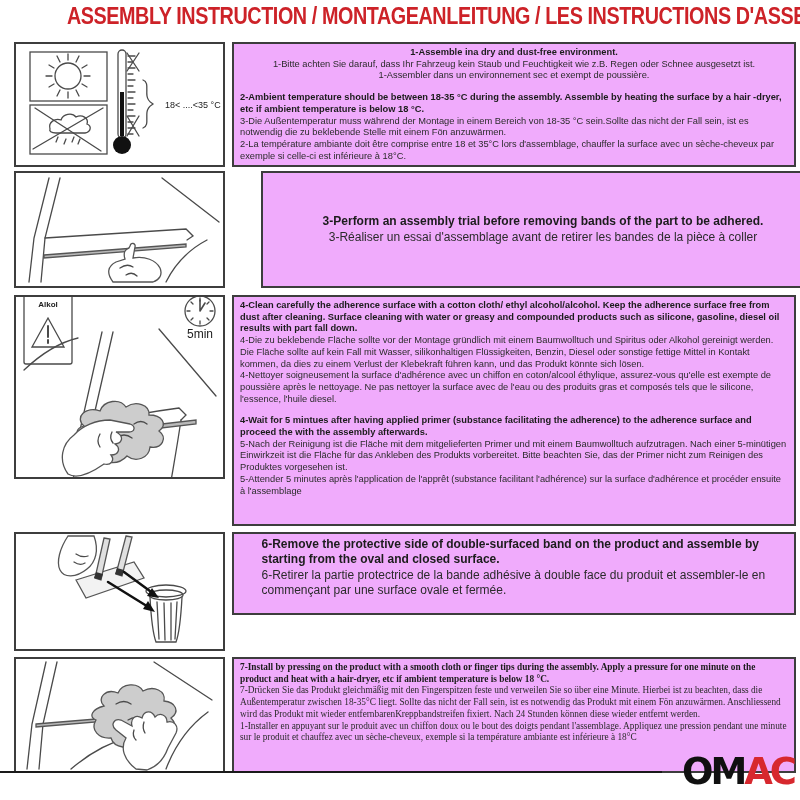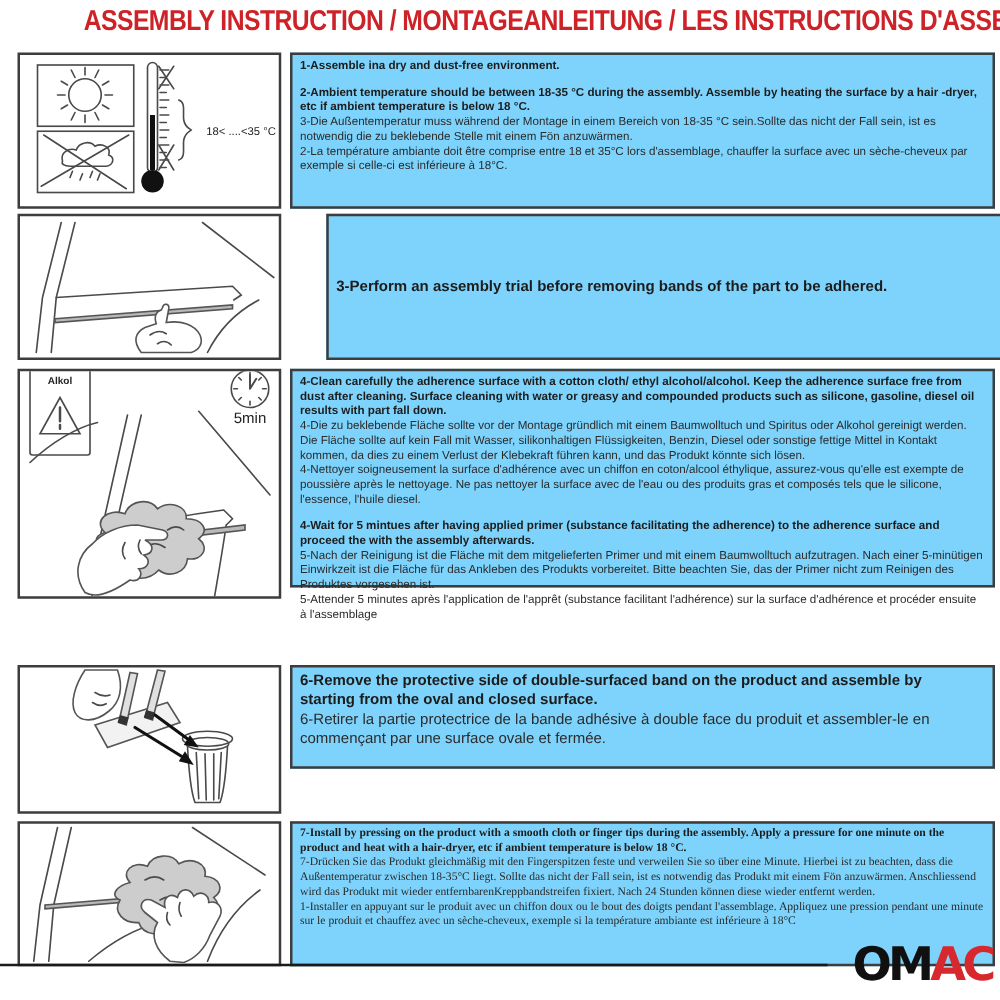--- a/index.html
+++ b/index.html
@@ -4,22 +4,22 @@
 <style>
   html,body{margin:0;padding:0;background:#fff;}
   .page{position:relative;width:800px;height:800px;background:#fff;overflow:hidden;
         font-family:"Liberation Sans",sans-serif;color:#2b2b2b;}
   .title-wrap{position:absolute;top:3px;left:0;width:800px;text-align:center;}
   .title{display:inline-block;font-weight:bold;font-size:23px;letter-spacing:-0.5px;
          white-space:nowrap;transform:scaleX(0.86);transform-origin:center;color:#cd2228;}
   .row{position:absolute;left:14px;display:flex;gap:7px;}
   .illus-box{width:211px;border:2px solid #3d3d3d;box-sizing:border-box;background:#fff;
              display:flex;align-items:center;justify-content:center;overflow:hidden;}
-  .text-box{width:564px;border:2px solid #3d3d3d;box-sizing:border-box;background:#7dd3fc;
-            padding:3px 6px;display:flex;flex-direction:column;}
+  .text-box{width:564px;border:2px solid #3d3d3d;box-sizing:border-box;background:#f0abfc;
+            padding:3px 6px;display:flex;flex-direction:column;align-items:center;}
   .text-box p{margin:0;}
   .t-sm p{font-size:9.3px;line-height:1.26;}
   .t-lg p{font-size:12px;line-height:1.28;max-width:505px;}
   .t-lg.narrow p{max-width:492px;}
   .center{justify-content:center;}
   p.b{font-weight:bold;color:#1c1c1c;}
   p.gap{margin-top:10px;}
   .footer-line{position:absolute;left:0;top:771px;width:662px;height:2px;background:#1a1a1a;}
   .logo{position:absolute;right:6px;top:750px;font-family:"DejaVu Sans",sans-serif;
         font-weight:bold;font-size:37px;letter-spacing:-3px;color:#101010;white-space:nowrap;margin-left:20px;}
@@ -58,20 +58,22 @@
             <path d="M111,9 L123,27 M123,9 L111,27"></path>
             <path d="M111,72 L123,92 M123,72 L111,92"></path>
             <path d="M127,36 C133,38 130,46 131,52 C132,58 136,59 137,60 C136,61 132,62 131,68 C130,74 133,82 127,84"></path>
           </g>
         </g>
         <text x="149" y="64" font-size="9" fill="#222">18&lt; ....&lt;35 °C</text>
       </svg>
     </div>
     <div class="text-box t-sm" style="height:125px;">
       <p class="b">1-Assemble ina dry and dust-free environment.</p>
+      <p>1-Bitte achten Sie darauf, dass Ihr Fahrzeug kein Staub und Feuchtigkeit wie z.B. Regen oder Schnee ausgesetzt ist.</p>
+      <p>1-Assembler dans un environnement sec et exempt de poussière.</p>
       <p class="b gap">2-Ambient temperature should be between 18-35 °C  during the assembly. Assemble by heating the surface by a hair -dryer, etc if ambient temperature is below 18 °C.</p>
       <p>3-Die Außentemperatur muss während der Montage in einem Bereich von 18-35 °C  sein.Sollte das nicht der Fall sein, ist es notwendig die zu beklebende Stelle mit einem Fön anzuwärmen.</p>
       <p>2-La température ambiante doit être comprise entre 18 et 35°C lors d'assemblage, chauffer la surface avec un sèche-cheveux par exemple si celle-ci est inférieure à 18°C.</p>
     </div>
   </section>
 
   <section class="row" style="top:171px;gap:36px;">
     <div class="illus-box" style="height:117px;">
       <svg viewBox="0 0 207 108" width="207" height="108">
         <g stroke="#4a4a4a" fill="none" stroke-width="1.3" stroke-linecap="round">
@@ -85,20 +87,21 @@
           <polygon points="28,79 170,68 170,71 28,82" fill="#b9b9b9" stroke="#555"></polygon>
           <g>
             <path d="M97,106 C90,97 92,90 100,86 L109,83 C107,77 109,73 113,72 L114,70 C115,66 120,67 119,71 L117,82 C129,80 140,84 144,92 C147,99 143,104 137,106 Z" fill="#fff" stroke="#555"></path>
             <path d="M104,92 q7,-5 13,-1 M110,99 q6,-4 11,1"></path>
           </g>
         </g>
       </svg>
     </div>
     <div class="text-box t-lg narrow center" style="height:117px;">
       <p class="b">3-Perform an assembly trial before removing bands of the part to be adhered.</p>
+      <p>3-Réaliser un essai d'assemblage avant de retirer les bandes de la pièce à coller</p>
     </div>
   </section>
 
   <section class="row" style="top:295px;">
     <div class="illus-box" style="height:184px;">
       <svg viewBox="0 0 207 226" width="207" height="226">
         <g stroke="#4a4a4a" fill="none" stroke-width="1.3" stroke-linecap="round">
           <g>
             <rect x="8" y="13" width="48" height="77" rx="2"></rect>
             <rect x="22" y="3" width="20" height="10" fill="#8a8a8a" stroke="#555"></rect>
@@ -123,21 +126,21 @@
           <path d="M84,150 q8,-6 16,0 M100,164 q8,-6 16,0 M118,150 q7,-5 13,0"></path>
           <g>
             <path d="M52,200 C42,186 46,170 58,161 C66,152 80,146 94,146 L114,150 C120,152 119,158 113,158 L100,158 C108,162 107,169 99,170 C105,174 103,181 95,181 C99,186 95,192 88,190 C78,197 62,206 52,200 Z" fill="#fff" stroke="#555"></path>
             <path d="M96,158 q-3,6 1,11 M84,160 q-4,7 0,13"></path>
           </g>
         </g>
         <text x="32" y="33" text-anchor="middle" font-size="8" font-weight="bold" fill="#222">Alkol</text>
         <text x="184" y="64" text-anchor="middle" font-size="12" fill="#222">5min</text>
       </svg>
     </div>
-    <div class="text-box t-sm" style="height:175px;">
+    <div class="text-box t-sm" style="height:231px;">
       <p class="b">4-Clean carefully the adherence surface with a cotton cloth/ ethyl alcohol/alcohol. Keep the adherence surface free from dust after cleaning. Surface cleaning with water or greasy and compounded products such as silicone, gasoline, diesel oil results with part fall down.</p>
       <p>4-Die zu beklebende Fläche sollte vor der Montage gründlich mit einem Baumwolltuch und Spiritus oder Alkohol gereinigt werden. Die Fläche sollte auf kein Fall mit Wasser, silikonhaltigen Flüssigkeiten, Benzin, Diesel oder sonstige fettige Mittel in Kontakt kommen, da dies zu einem Verlust der Klebekraft führen kann, und das Produkt könnte sich lösen.</p>
       <p>4-Nettoyer soigneusement la surface d'adhérence avec un chiffon en coton/alcool éthylique, assurez-vous qu'elle est exempte de poussière après le nettoyage. Ne pas nettoyer la surface avec de l'eau ou des produits gras et composés tels que le silicone, l'essence, l'huile diesel.</p>
       <p class="b gap">4-Wait for 5 mintues after having applied primer (substance facilitating the adherence) to the adherence surface and proceed the with the assembly afterwards.</p>
       <p>5-Nach der Reinigung ist die Fläche mit dem mitgelieferten Primer und mit einem Baumwolltuch aufzutragen. Nach einer 5-minütigen Einwirkzeit ist die Fläche für das Ankleben des Produkts vorbereitet. Bitte beachten Sie, das der Primer nicht zum Reinigen des Produktes vorgesehen ist.</p>
       <p>5-Attender 5 minutes après l'application de l'apprêt (substance facilitant l'adhérence) sur la surface d'adhérence et procéder ensuite à l'assemblage</p>
     </div>
   </section>
 
   <section class="row" style="top:532px;">

